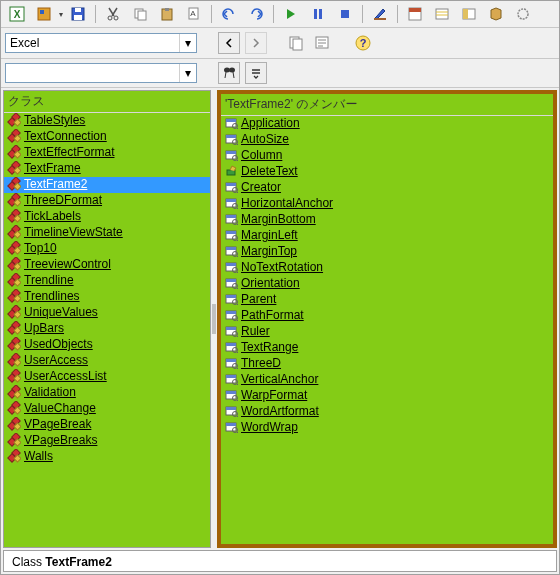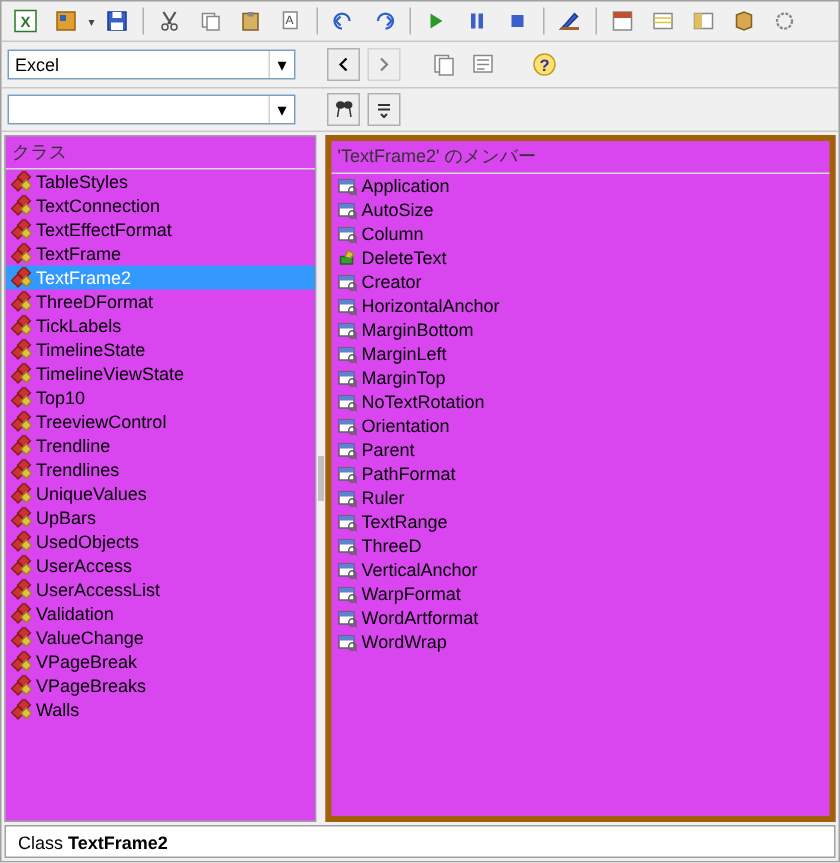--- a/index.html
+++ b/index.html
@@ -9,28 +9,28 @@
   .tb-btn{width:22px;height:22px;display:flex;align-items:center;justify-content:center;border:1px solid transparent;border-radius:2px;}
   .tb-sep{width:1px;height:18px;background:#b0b0b0;margin:0 2px;}
   .combo{height:20px;border:1px solid #7b9ebd;background:#fff;display:flex;align-items:center;padding:0 0 0 4px;box-sizing:border-box;font-size:12px;}
   .combo .arrow{width:16px;height:18px;display:flex;align-items:center;justify-content:center;border-left:1px solid #d0d0d0;}
   .combo .txt{flex:1;overflow:hidden;}
   .row2{height:30px;}
   .row3{height:28px;}
   .nav-btn{width:20px;height:20px;display:flex;align-items:center;justify-content:center;border:1px solid #b0b0b0;background:#eee;margin:0 1px;}
   
   .panes{flex:1;display:flex;min-height:0;}
-  .pane{display:flex;flex-direction:column;background:#d946ef;box-sizing:border-box;}
+  .pane{display:flex;flex-direction:column;background:#84cc16;box-sizing:border-box;}
   .pane.left{width:208px;border:1px solid #a0a0a0;margin:2px 0 2px 2px;}
   .splitter{width:6px;background:#f0f0f0;display:flex;align-items:center;justify-content:center;}
   .splitter .grip{width:4px;height:30px;background:#c0c0c0;}
   .pane.right{flex:1;border:4px solid #a16207;margin:2px 2px 2px 0;}
   .pane-header{padding:2px 4px;border-bottom:1px solid #d8d8d8;font-size:12px;color:#333;}
   .list{flex:1;overflow-y:auto;overflow-x:hidden;}
-  .list-item{display:flex;align-items:center;height:16px;padding:0 2px;}
+  .list-item{display:flex;align-items:flex-start;height:16px;padding:0 2px;text-decoration:underline;}
   .list-item.selected{background:#3399ff;color:#fff;}
   .icn{width:16px;height:14px;display:flex;align-items:center;justify-content:center;margin-right:2px;flex-shrink:0;}
   
   .ic-class svg{display:block;}
   
   .ic-prop svg{display:block;}
   .ic-method svg{display:block;}
   
   .infobar{height:22px;border-top:1px solid #c0c0c0;background:#fff;padding:4px 8px;box-sizing:border-box;font-size:12px;margin:0 2px 2px 2px;border:1px solid #a0a0a0;}
   .infobar .line1{}
@@ -296,30 +296,20 @@
             <span data-interactable="false">TickLabels</span>
           </div>
           <div class="list-item" data-interactable="true">
             <span class="icn ic-class" data-interactable="false">
               <svg width="14" height="14">
                 <rect x="6" y="1" width="6" height="6" transform="rotate(45 9 4)" fill="#d03030" stroke="#802020"></rect>
                 <rect x="2" y="6" width="6" height="6" transform="rotate(45 5 9)" fill="#d03030" stroke="#802020"></rect>
                 <rect x="8" y="7" width="5" height="5" transform="rotate(45 10.5 9.5)" fill="#e0c040" stroke="#a08020"></rect>
               </svg>
             </span>
-            <span data-interactable="false">TimelineState</span>
-          </div>
-          <div class="list-item" data-interactable="true">
-            <span class="icn ic-class" data-interactable="false">
-              <svg width="14" height="14">
-                <rect x="6" y="1" width="6" height="6" transform="rotate(45 9 4)" fill="#d03030" stroke="#802020"></rect>
-                <rect x="2" y="6" width="6" height="6" transform="rotate(45 5 9)" fill="#d03030" stroke="#802020"></rect>
-                <rect x="8" y="7" width="5" height="5" transform="rotate(45 10.5 9.5)" fill="#e0c040" stroke="#a08020"></rect>
-              </svg>
-            </span>
             <span data-interactable="false">TimelineViewState</span>
           </div>
           <div class="list-item" data-interactable="true">
             <span class="icn ic-class" data-interactable="false">
               <svg width="14" height="14">
                 <rect x="6" y="1" width="6" height="6" transform="rotate(45 9 4)" fill="#d03030" stroke="#802020"></rect>
                 <rect x="2" y="6" width="6" height="6" transform="rotate(45 5 9)" fill="#d03030" stroke="#802020"></rect>
                 <rect x="8" y="7" width="5" height="5" transform="rotate(45 10.5 9.5)" fill="#e0c040" stroke="#a08020"></rect>
               </svg>
             </span>

